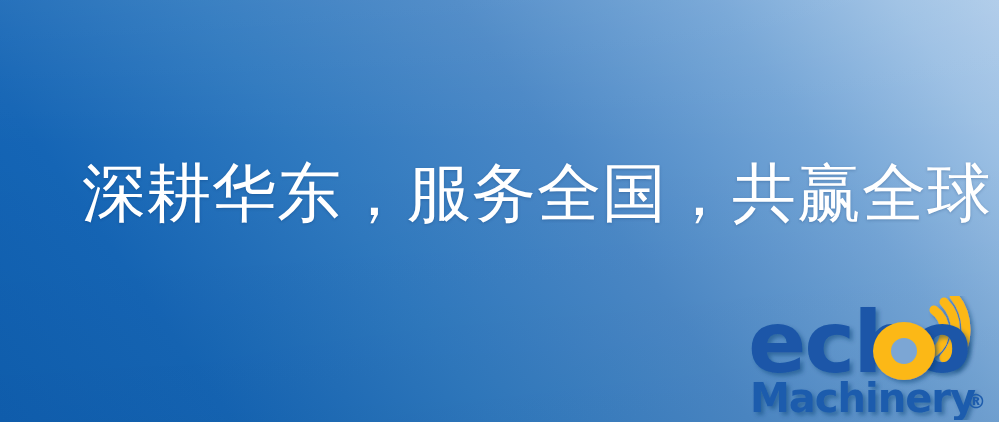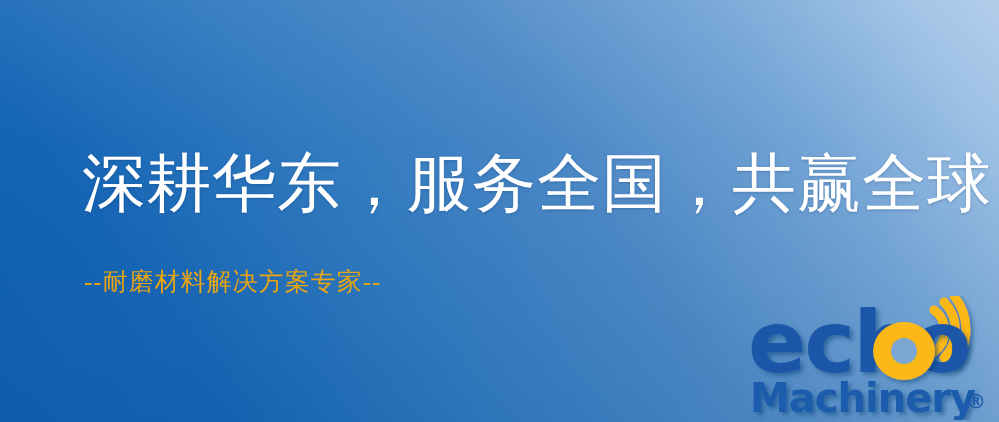--- a/index.html
+++ b/index.html
@@ -34,21 +34,21 @@
     background: linear-gradient(180deg,
         rgba(255,255,255,0.05) 0%,
         rgba(255,255,255,0.00) 35%,
         rgba(0,0,0,0.03) 100%);
     pointer-events: none;
   }
 
   .headline {
     position: absolute;
     left: 82px;
-    top: 146px;
+    top: 156px;
     font-family: "Liberation Serif", "DejaVu Serif", serif;
     font-size: 64px;
     line-height: 76px;
     color: #ffffff;
     letter-spacing: 1px;
     white-space: nowrap;
     text-shadow: 0 1px 3px rgba(0,40,90,0.25);
     z-index: 3;
   }
 
@@ -94,21 +94,20 @@
     font-size: 20px;
   }
 </style>
 </head>
 <body>
 
 <div id="banner">
 
   <div class="headline">深耕华东，服务全国，共赢全球</div>
 
-  <div class="subtitle">--耐磨材料解决方案专家--</div>
 
   <div class="logo">
     <svg width="248" height="124" viewBox="0 0 248 124" xmlns="http://www.w3.org/2000/svg">
       <defs>
         <filter id="dropsh" x="-30%" y="-30%" width="180%" height="180%">
           <feDropShadow dx="3" dy="3" stdDeviation="2.2" flood-color="#0d3b6e" flood-opacity="0.45"></feDropShadow>
         </filter>
       </defs>
 
       <g filter="url(#dropsh)" fill="none" stroke="#fcb813" stroke-linecap="round">

